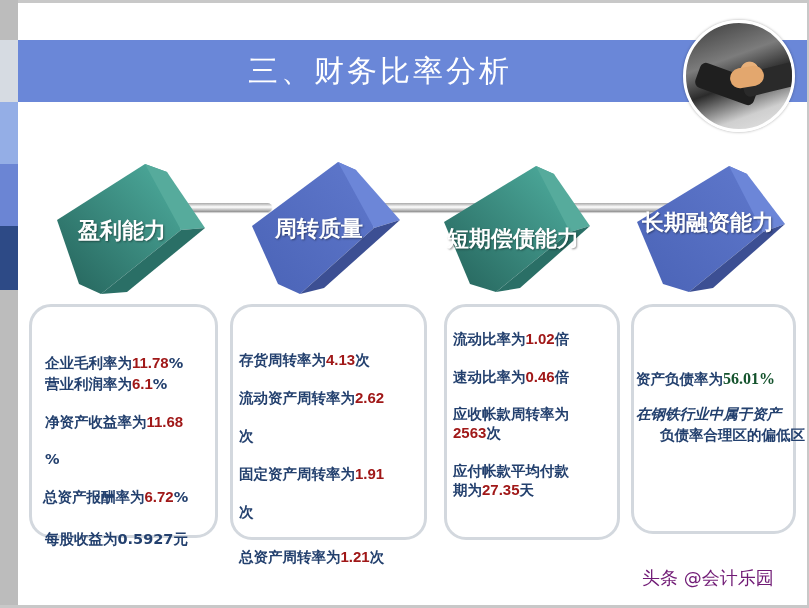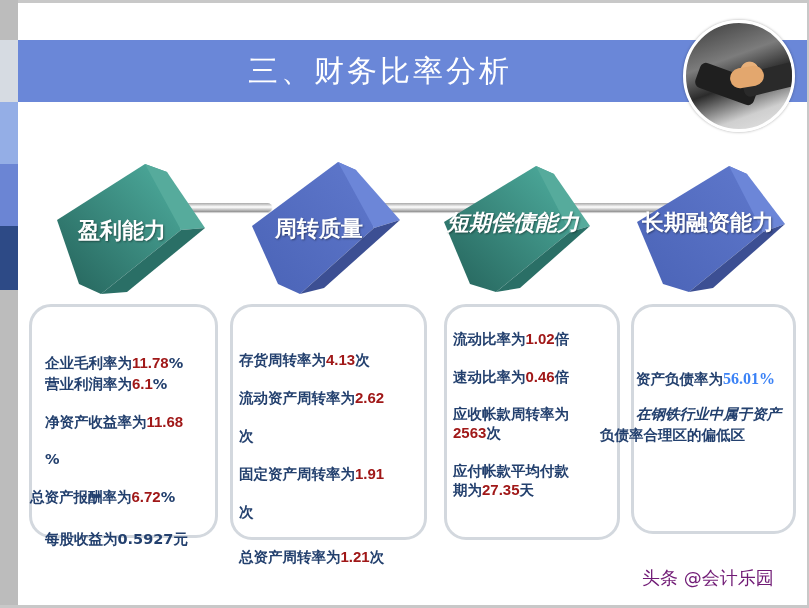--- a/index.html
+++ b/index.html
@@ -33,21 +33,21 @@
 
     .cube { position: absolute; width: 150px; height: 140px; }
     .cube svg { position: absolute; left: 0; top: 0; }
     .cube-label { position: absolute; left: 0; width: 150px; text-align: center; color: #ffffff; font-size: 22px;
       font-weight: bold; text-shadow: 1px 1px 2px rgba(0,0,0,0.4); font-family: "DejaVu Sans", sans-serif; }
 
     .card { position: absolute; border: 3px solid #d3d8de; border-radius: 22px; background: #ffffff; }
     .line { position: absolute; color: #23406e; font-size: 14.5px; font-weight: bold; white-space: nowrap;
       font-family: "DejaVu Sans", sans-serif; }
     .num { color: #a01818; font-family: "Liberation Sans", sans-serif; font-weight: bold; font-size: 15px; }
-    .num-serif { color: #3b82f6; font-family: "Liberation Serif", serif; font-size: 16px; }
+    .num-serif { color: #14532d; font-family: "Liberation Serif", serif; font-size: 16px; }
     .watermark { position: absolute; left: 642px; top: 566px; font-size: 18px; color: #701a75;
       font-family: "DejaVu Sans", sans-serif; }
   </style>
 </head>
 <body>
 
 <div class="frame-top"></div>
 <div class="left-rail">
   <div class="rail-seg s1"></div>
   <div class="rail-seg s2"></div>
@@ -103,21 +103,21 @@
     <defs>
       <linearGradient id="tf2" x1="0" y1="1" x2="1" y2="0">
           <stop offset="0" stop-color="#24625a"></stop>
           <stop offset="1" stop-color="#4fae9f"></stop>
         </linearGradient>
     </defs>
     <polygon points="4,62 96,6 114,14 130,72 56,132 30,124" fill="url(#tf2)"></polygon>
     <polygon points="96,6 114,14 150,66 130,72" fill="#56ab9c"></polygon>
     <polygon points="130,72 150,66 80,128 56,132" fill="#2a6f66"></polygon>
   </svg>
-  <div class="cube-label" style="top:48px; left:-12px; width:170px;font-style:italic;">短期偿债能力</div>
+  <div class="cube-label" style="top:64px; left:-12px; width:170px;">短期偿债能力</div>
 </div>
 
 <div class="cube" style="left:635px; top:160px;">
   <svg width="150" height="140" viewBox="0 0 150 140">
     <defs>
       <linearGradient id="bf2" x1="0" y1="1" x2="1" y2="0">
           <stop offset="0" stop-color="#4a63b6"></stop>
           <stop offset="1" stop-color="#5f78cc"></stop>
         </linearGradient>
     </defs>
@@ -132,21 +132,21 @@
 <div class="line" style="left:45px; top:354px;">
   <span>企业毛利率为</span><span class="num">11.78</span><span>%</span>
 </div>
 <div class="line" style="left:45px; top:375px;">
   <span>营业利润率为</span><span class="num">6.1</span><span>%</span>
 </div>
 <div class="line" style="left:45px; top:413px;">
   <span>净资产收益率为</span><span class="num">11.68</span>
 </div>
 <div class="line" style="left:45px; top:451px;">%</div>
-<div class="line" style="left:30px; top:488px;">
+<div class="line" style="left:43px; top:488px;">
   <span>总资产报酬率为</span><span class="num">6.72</span><span>%</span>
 </div>
 <div class="line" style="left:45px; top:530px;">
   <span>每股收益为</span><span>0.5927元</span>
 </div>
 
 <div class="card" style="left:230px; top:304px; width:197px; height:236px;"></div>
 <div class="line" style="left:239px; top:351px;">
   <span>存货周转率为</span><span class="num">4.13</span><span>次</span>
 </div>
@@ -176,17 +176,17 @@
 <div class="line" style="left:453px; top:462px;">应付帐款平均付款</div>
 <div class="line" style="left:453px; top:481px;">
   <span>期为</span><span class="num">27.35</span><span>天</span>
 </div>
 
 <div class="card" style="left:631px; top:304px; width:165px; height:230px;"></div>
 <div class="line" style="left:636px; top:370px;">
   <span>资产负债率为</span><span class="num-serif">56.01</span><span class="num-serif">%</span>
 </div>
 <div class="line" style="left:636px; top:405px;font-style:italic;">在钢铁行业中属于资产</div>
-<div class="line" style="left:600px; top:426px;">负债率合理区的偏低区</div>
+<div class="line" style="left:660px; top:426px;">负债率合理区的偏低区</div>
 
 <div class="watermark">头条 @会计乐园</div>
 <div class="frame-right"></div>
 <div class="frame-bottom"></div>
 
 </body></html>

